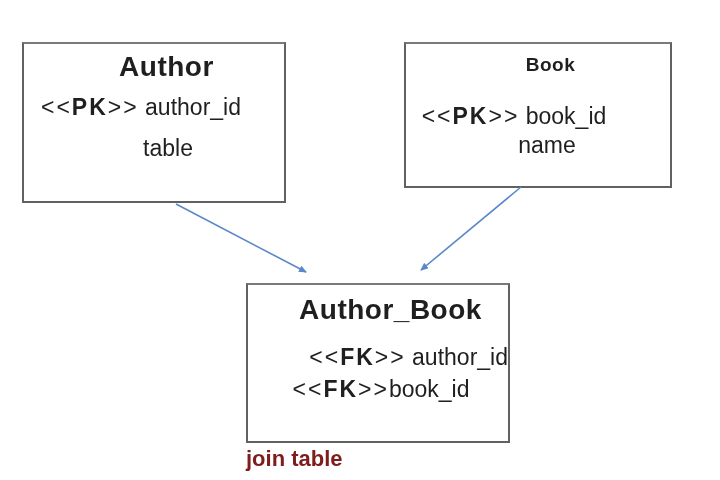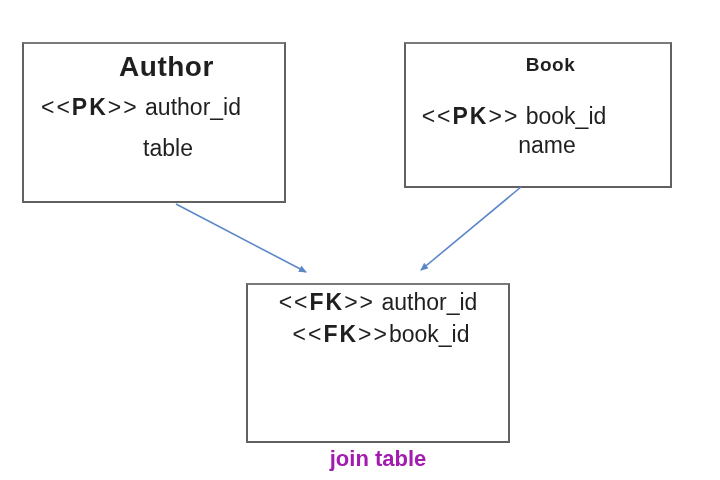--- a/index.html
+++ b/index.html
@@ -50,30 +50,30 @@
   #author-row-pk   { margin-top: 9px;  left: -13px; }
   #author-row-name { margin-top: 13px; left: 14px; }
   
   #box-book { left: 404px; top: 42px; width: 268px; height: 146px; }
   #box-book .entity-title { font-size: 19px; line-height: 30px; }
   #book-row-pk    { margin-top: 22px; left: -24px; }
   #book-row-title { margin-top: 1px; left: 9px; }
   
   #box-author-book { left: 246px; top: 283px; width: 264px; height: 160px; }
   #box-author-book .entity-title { margin-top: 8px; }
-  #ab-row-fk1 { margin-top: 3px; }
+  #ab-row-fk1 { margin-top: 16px; text-align: right; }
   #ab-row-fk2 { margin-top: 4px; left: 3px; }
   
   #join-label {
     position: absolute;
     left: 246px;
     top: 446px;
     width: 264px;
-    text-align: center;
-    color: #a21caf;
+    text-align: left;
+    color: #7f1d1d;
     font-weight: 700;
     font-size: 22px;
     line-height: 26px;
   }
   
   #arrow-layer {
     position: absolute;
     left: 0;
     top: 0;
     width: 720px;
@@ -92,20 +92,21 @@
     <div class="entity-row" id="author-row-name"><span>table</span></div>
   </div>
 
   <div class="entity-box" id="box-book">
     <div class="entity-title">Book</div>
     <div class="entity-row" id="book-row-pk"><span class="stereo">&lt;&lt;</span><span class="stereo stereo-key">PK</span><span class="stereo">&gt;&gt;</span><span> book_id</span></div>
     <div class="entity-row" id="book-row-title"><span>name</span></div>
   </div>
 
   <div class="entity-box" id="box-author-book">
+    <div class="entity-title">Author_Book</div>
     <div class="entity-row" id="ab-row-fk1"><span class="stereo">&lt;&lt;</span><span class="stereo stereo-key">FK</span><span class="stereo">&gt;&gt;</span><span> author_id</span></div>
     <div class="entity-row" id="ab-row-fk2"><span class="stereo">&lt;&lt;</span><span class="stereo stereo-key">FK</span><span class="stereo">&gt;&gt;</span><span>book_id</span></div>
   </div>
 
   <div id="join-label">join table</div>
 
   <svg id="arrow-layer" viewBox="0 0 720 480" xmlns="http://www.w3.org/2000/svg">
     <defs>
       <marker id="arrowhead" markerWidth="9" markerHeight="8" refX="7" refY="3.5" orient="auto" markerUnits="userSpaceOnUse">
         <path d="M0,0 L8,3.5 L0,7 Z" fill="#5b87c9"></path>

